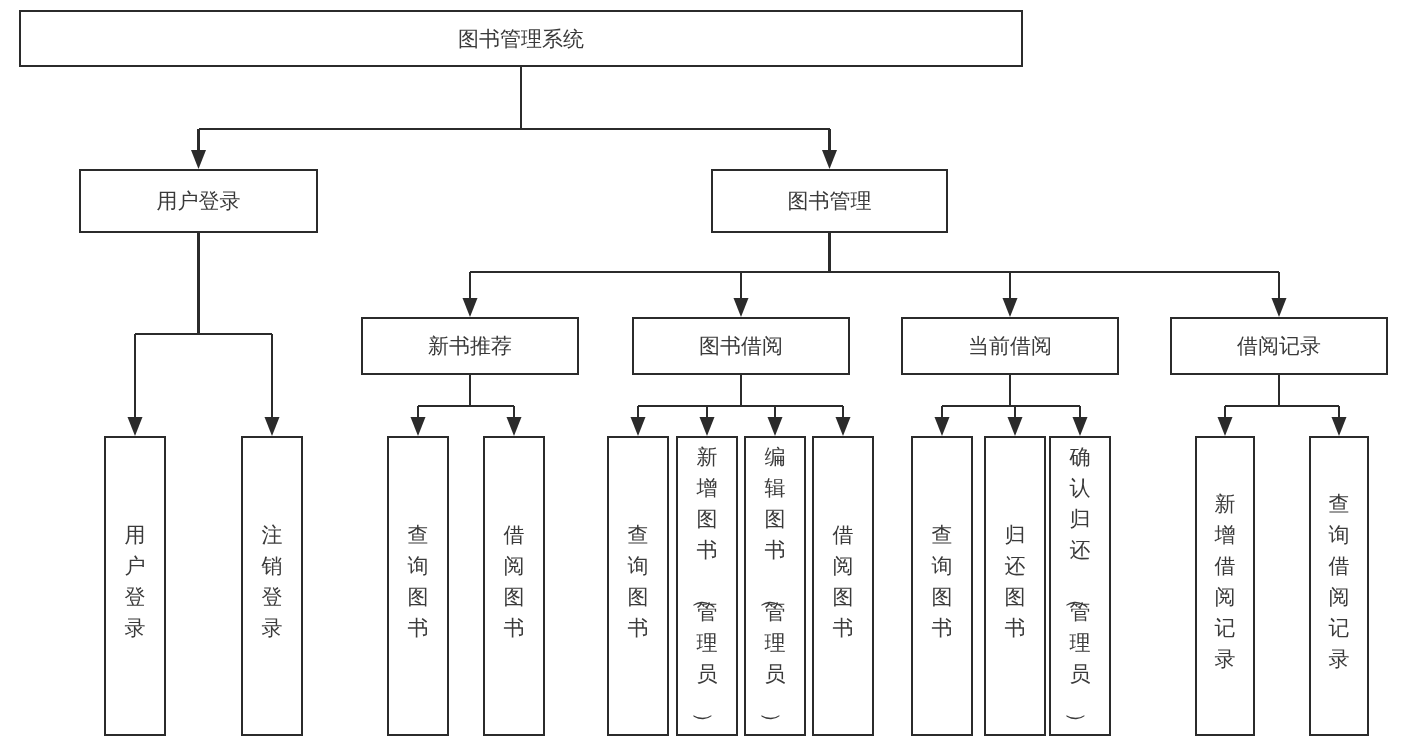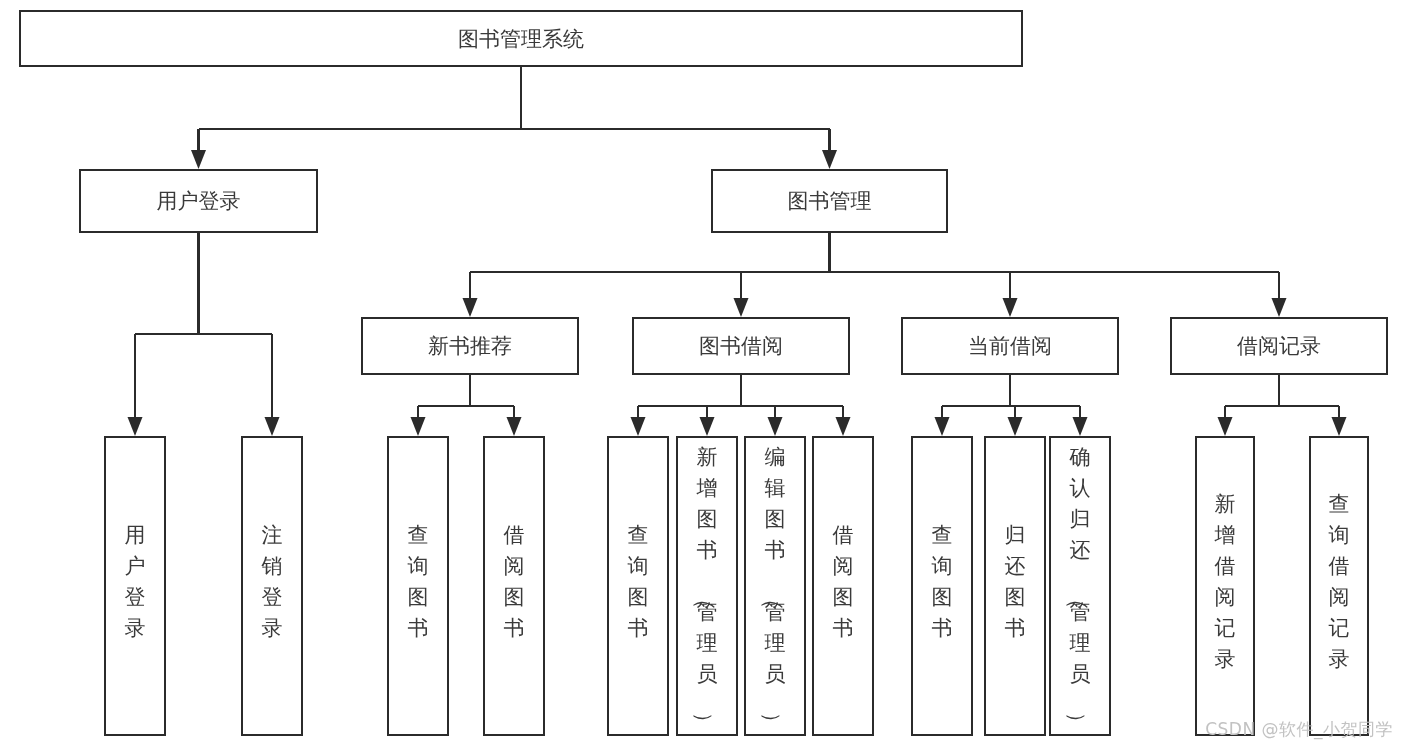--- a/index.html
+++ b/index.html
@@ -204,14 +204,13 @@
         <g>
           <rect class="node-box" x="1196" y="437" width="58" height="298" rx="0"></rect>
           <text class="node-label-v" x="1225" y="510.5"><tspan x="1225" dy="0">新</tspan><tspan x="1225" dy="31">增</tspan><tspan x="1225" dy="31">借</tspan><tspan x="1225" dy="31">阅</tspan><tspan x="1225" dy="31">记</tspan><tspan x="1225" dy="31">录</tspan></text>
         </g>
         <g>
           <rect class="node-box" x="1310" y="437" width="58" height="298" rx="0"></rect>
           <text class="node-label-v" x="1339" y="510.5"><tspan x="1339" dy="0">查</tspan><tspan x="1339" dy="31">询</tspan><tspan x="1339" dy="31">借</tspan><tspan x="1339" dy="31">阅</tspan><tspan x="1339" dy="31">记</tspan><tspan x="1339" dy="31">录</tspan></text>
         </g>
       </g>
   </svg>
-  <div class="watermark">CSDN @软件_小贺同学</div>
 </div>
 
 </body></html>

